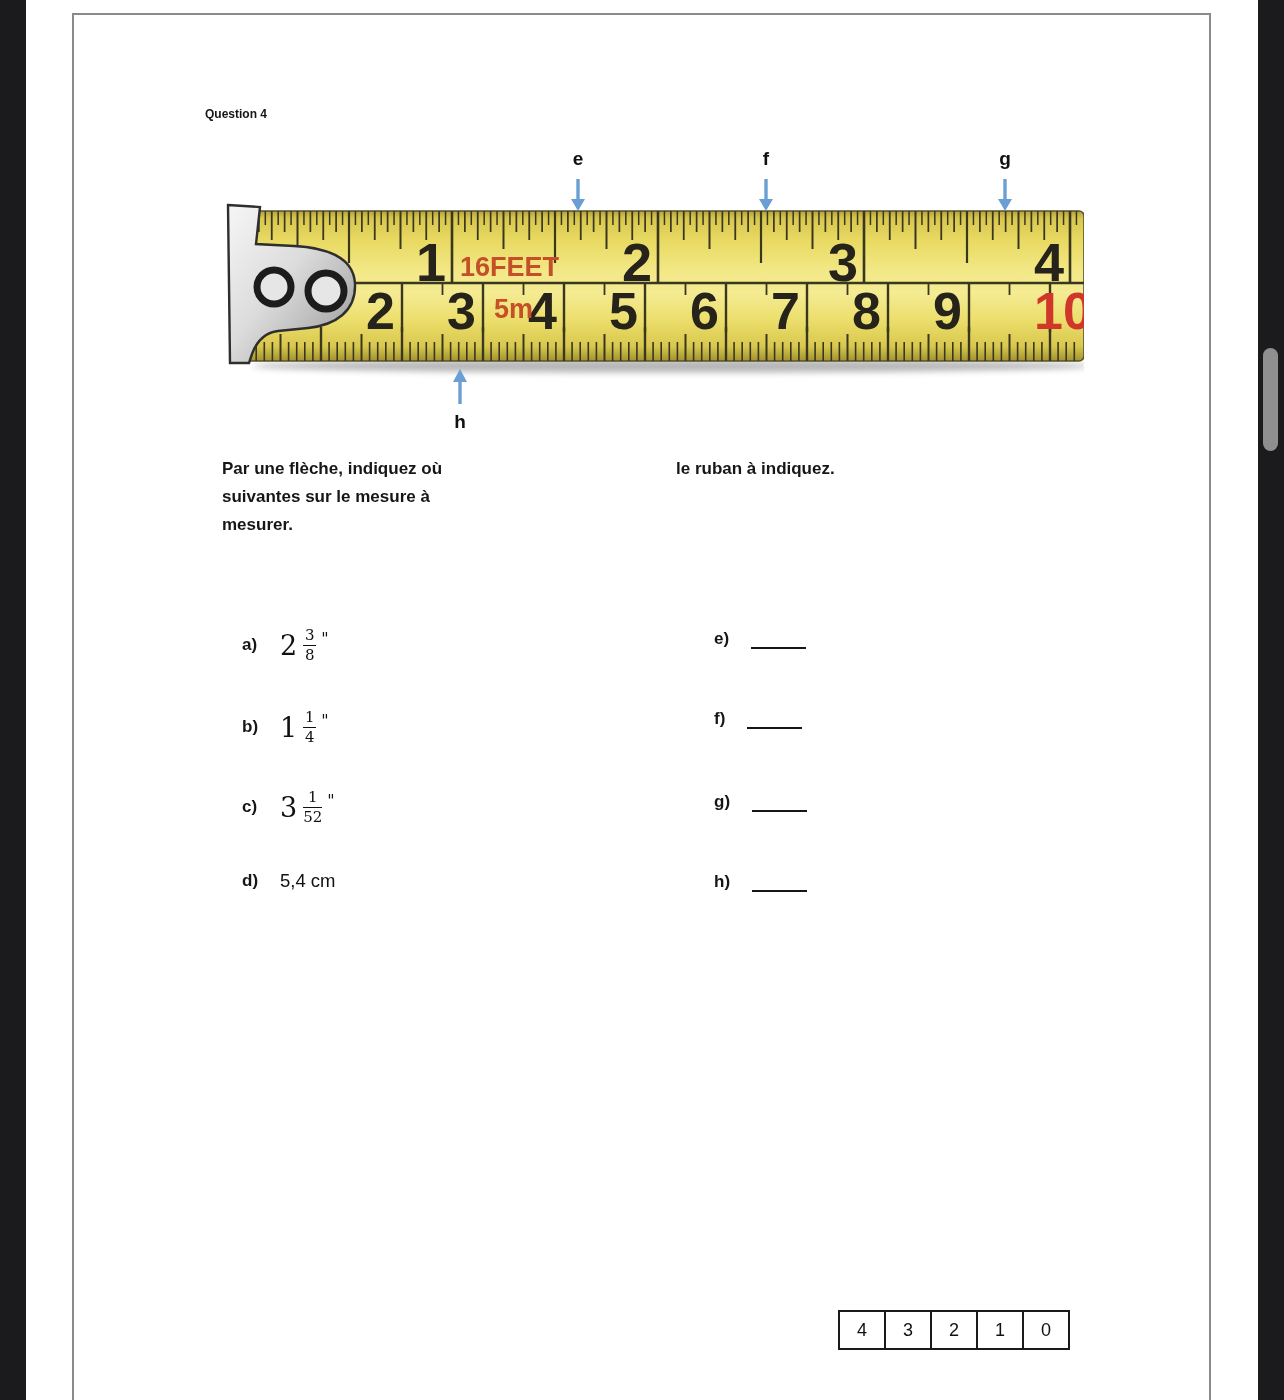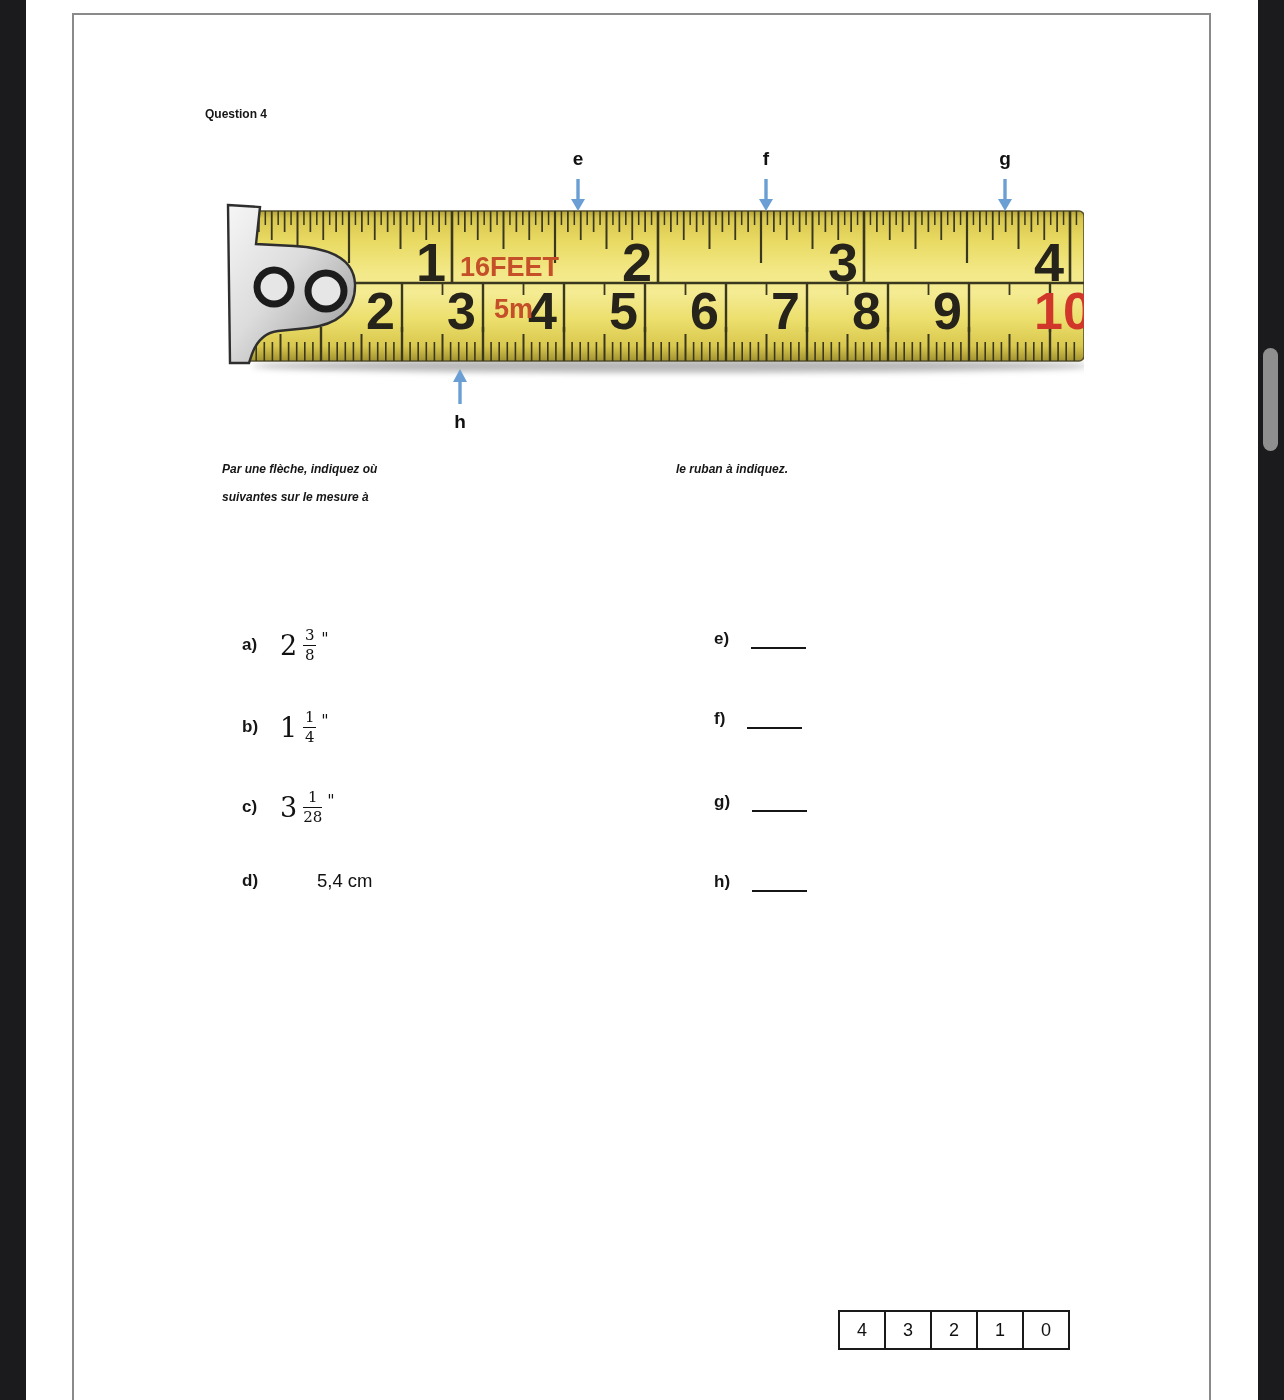--- a/index.html
+++ b/index.html
@@ -34,41 +34,41 @@
   .tape-figure { position:absolute; left:148px; top:126px; width:862px; height:292px; }
   .tape-svg { display:block; width:862px; height:292px; }
   .svg-label { font-family:"Liberation Sans",sans-serif; font-weight:bold; font-size:19px; fill:#111111; }
   .inch-num { font-family:"Liberation Sans",sans-serif; font-weight:bold; font-size:54px; fill:#26231a; }
   .cm-num   { font-family:"Liberation Sans",sans-serif; font-weight:bold; font-size:52px; fill:#26231a; }
   .red-mark { font-family:"Liberation Sans",sans-serif; font-weight:bold; font-size:27px; fill:#c44f28; }
   .cm-red   { fill:#d0372a; }
   
   .para {
     position:absolute; top:440px; width:300px;
-    font-size:12px; font-weight:bold; line-height:28px; color:#161616;font-style:italic;
+    font-size:17px; font-weight:bold; line-height:28px; color:#161616;
   }
   .para.left-col  { left:148px; }
   .para.right-col { left:602px; }
   
   .measure-item {
     position:absolute; left:168px; display:flex; align-items:center;
   }
   .item-label {
     font-size:17px; font-weight:bold; width:38px; color:#161616;
   }
   .math {
     display:inline-flex; align-items:center;
     font-family:"DejaVu Serif", serif; color:#111111;
   }
   .whole { font-size:27px; line-height:1; }
   .frac  { display:inline-flex; flex-direction:column; align-items:center; margin-left:6px; }
   .num, .den { font-size:15px; line-height:1.1; }
   .fbar { align-self:stretch; border-top:1.6px solid #111; margin:1px 0; min-width:13px; }
   .unit { font-size:16px; margin-left:5px; align-self:flex-start; margin-top:2px; }
-  .plain-text { font-family:"Liberation Sans",sans-serif; font-size:18.5px; color:#111;margin-left:37px; }
+  .plain-text { font-family:"Liberation Sans",sans-serif; font-size:18.5px; color:#111; }
   
   .answer-item { position:absolute; left:640px; display:flex; align-items:flex-end; }
   .answer-item .item-label { width:auto; }
   .blank {
     display:inline-block; width:55px; height:20px; margin-left:22px;
     border-bottom:2px solid #161616;
   }
   
   .score-row { position:absolute; left:764px; top:1295px; display:flex; }
   .score-cell {
@@ -408,20 +408,21 @@
 
       <polygon points="231,241 245,241 238,228" fill="#6b9fd4"></polygon>
       <line x1="238" y1="240" x2="238" y2="263" stroke="#6b9fd4" stroke-width="3.4"></line>
       <text class="svg-label" x="238" y="287" text-anchor="middle">h</text>
     </svg>
   </div>
 
   <div class="para left-col">
     <div>Par une flèche, indiquez où</div>
     <div>suivantes sur le mesure à</div>
+    <div>mesurer.</div>
   </div>
   <div class="para right-col">
     <div>le ruban à indiquez.</div>
   </div>
 
   <div class="measure-item" style="top:612px">
     <span class="item-label">a)</span>
     <span class="math">
       <span class="whole">2</span>
       <span class="frac">
@@ -444,21 +445,21 @@
       <span class="unit">"</span>
     </span>
   </div>
   <div class="measure-item" style="top:774px">
     <span class="item-label">c)</span>
     <span class="math">
       <span class="whole">3</span>
       <span class="frac">
           <span class="num">1</span>
           <span class="fbar"></span>
-          <span class="den">28</span>
+          <span class="den">52</span>
         </span>
       <span class="unit">"</span>
     </span>
   </div>
   <div class="measure-item" style="top:855px">
     <span class="item-label">d)</span>
     <span class="plain-text">5,4 cm</span>
   </div>
 
   <div class="answer-item" style="top:614px">

